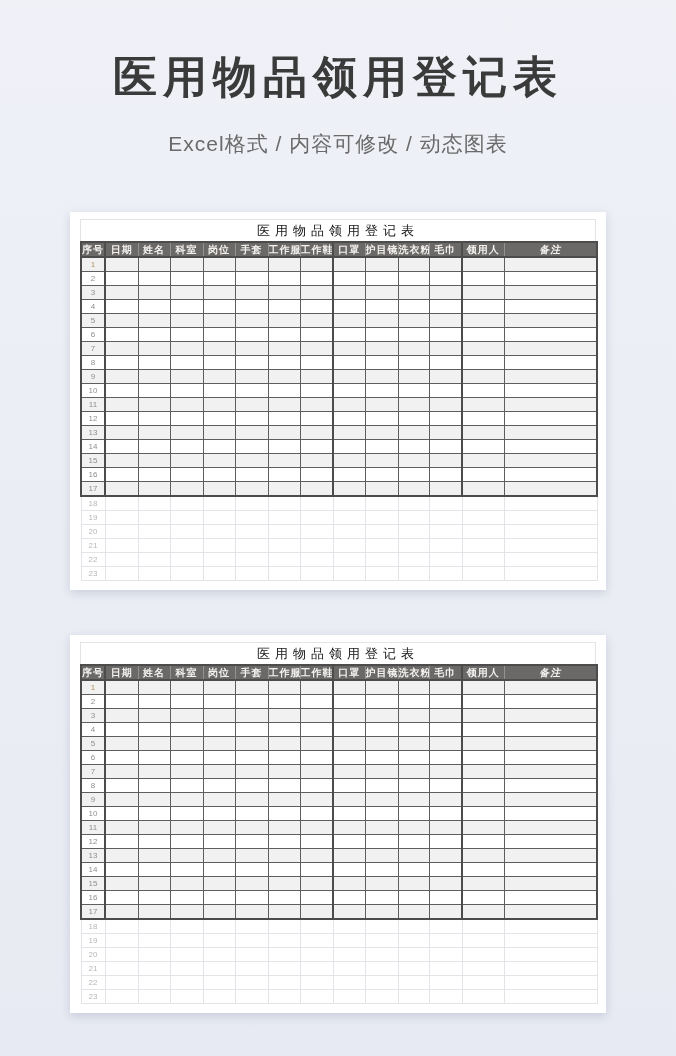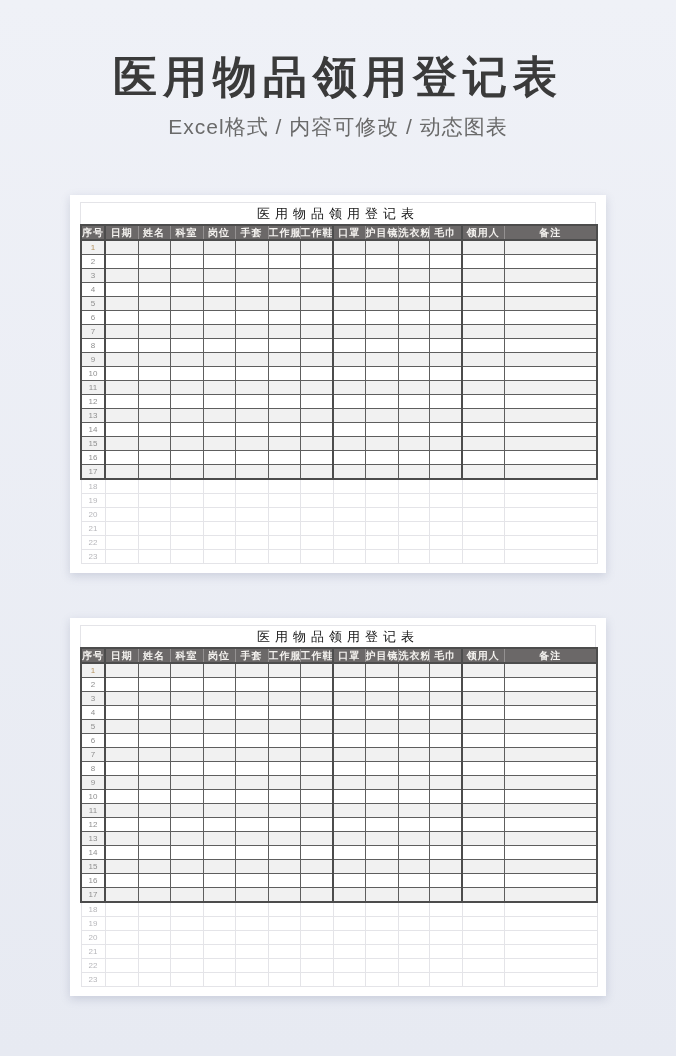--- a/index.html
+++ b/index.html
@@ -7,21 +7,21 @@
     width: 676px; height: 1056px; overflow: hidden;
     background: linear-gradient(180deg, var(--page_background_top, #eff1f7) 0%, var(--page_background_bottom, #e7eaf2) 100%);
     font-family: "Liberation Sans", sans-serif;
   }
   .hero { text-align: center; padding-top: 54px; }
   .hero h1 {
     margin: 0; font-size: 44px; line-height: 1.05; font-weight: bold;
     letter-spacing: 6px; color: var(--title_text, #3a3a3a);
   }
   .hero .subtitle {
-    margin-top: 13px; font-size: 21px; letter-spacing: 1px;
+    margin-top: 30px; font-size: 21px; letter-spacing: 1px;
     color: var(--subtitle_text, #6a6a6a); font-weight: normal;
   }
   .card {
     width: 536px; margin: 54px auto 0; box-sizing: border-box;
     background: var(--card_background, #ffffff);
     padding: 7px 10px 9px;
     box-shadow: 0 3px 9px rgba(90, 100, 135, 0.22);
   }
   .card + .card { margin-top: 45px; }
   .sheet-title {
@@ -36,21 +36,21 @@
   table.sheet th {
     background: var(--header_background, #6b6868);
     color: var(--header_text, #f4f2ef);
     font-size: 10px; font-weight: bold; letter-spacing: 1px;
     height: 13px; line-height: 13px; padding: 0; overflow: hidden; white-space: nowrap;
     border: 1px solid #949191;
     border-top: 2px solid var(--outer_border, #4c4c4c);
     border-bottom: 2px solid var(--outer_border, #4c4c4c);
   }
   table.sheet th:first-child { border-left: 2px solid var(--outer_border, #4c4c4c); }
-  table.sheet th:last-child  { border-right: 2px solid var(--outer_border, #4c4c4c); }
+  table.sheet th:last-child  { border-right: 2px solid var(--outer_border, #4c4c4c); font-style: italic; }
   table.sheet th.thick-r     { border-right: 2px solid var(--outer_border, #4c4c4c); }
   table.sheet td { height: 13px; line-height: 13px; padding: 0; overflow: hidden; }
   tr.dark td { border: 1px solid var(--dark_border, #5e5e5e); background: #ffffff; }
   tr.dark td:first-child { border-left: 2px solid var(--outer_border, #4c4c4c); }
   tr.dark td:last-child  { border-right: 2px solid var(--outer_border, #4c4c4c); }
   tr.dark td.thick-r     { border-right: 2px solid var(--outer_border, #4c4c4c); }
   tr.dark.alt td { background: var(--alt_row_background, #f1f1f1); }
   tr.dark.last-dark td { border-bottom: 2px solid var(--outer_border, #4c4c4c); text-align: center; }
   tr.faded td { border: 1px solid var(--light_border, #e4e4e8); background: #ffffff; }
   td.rownum {

